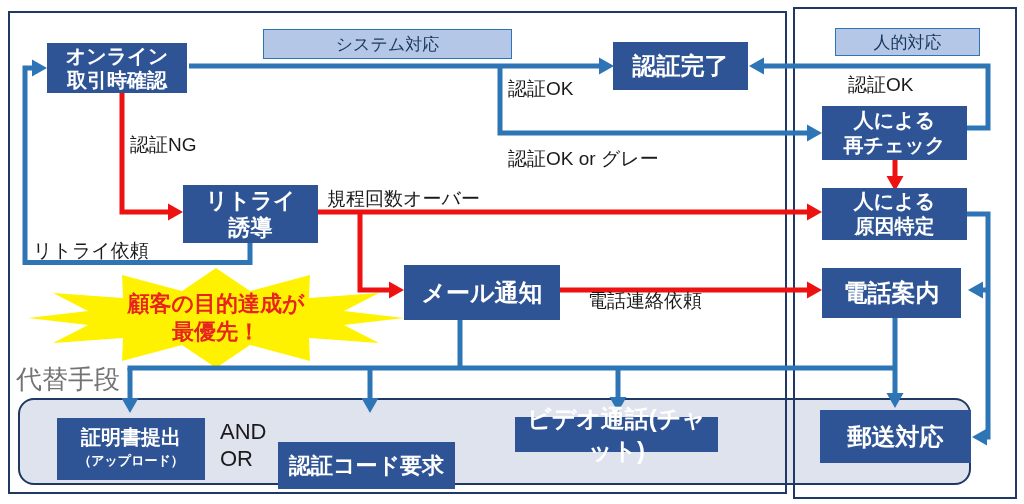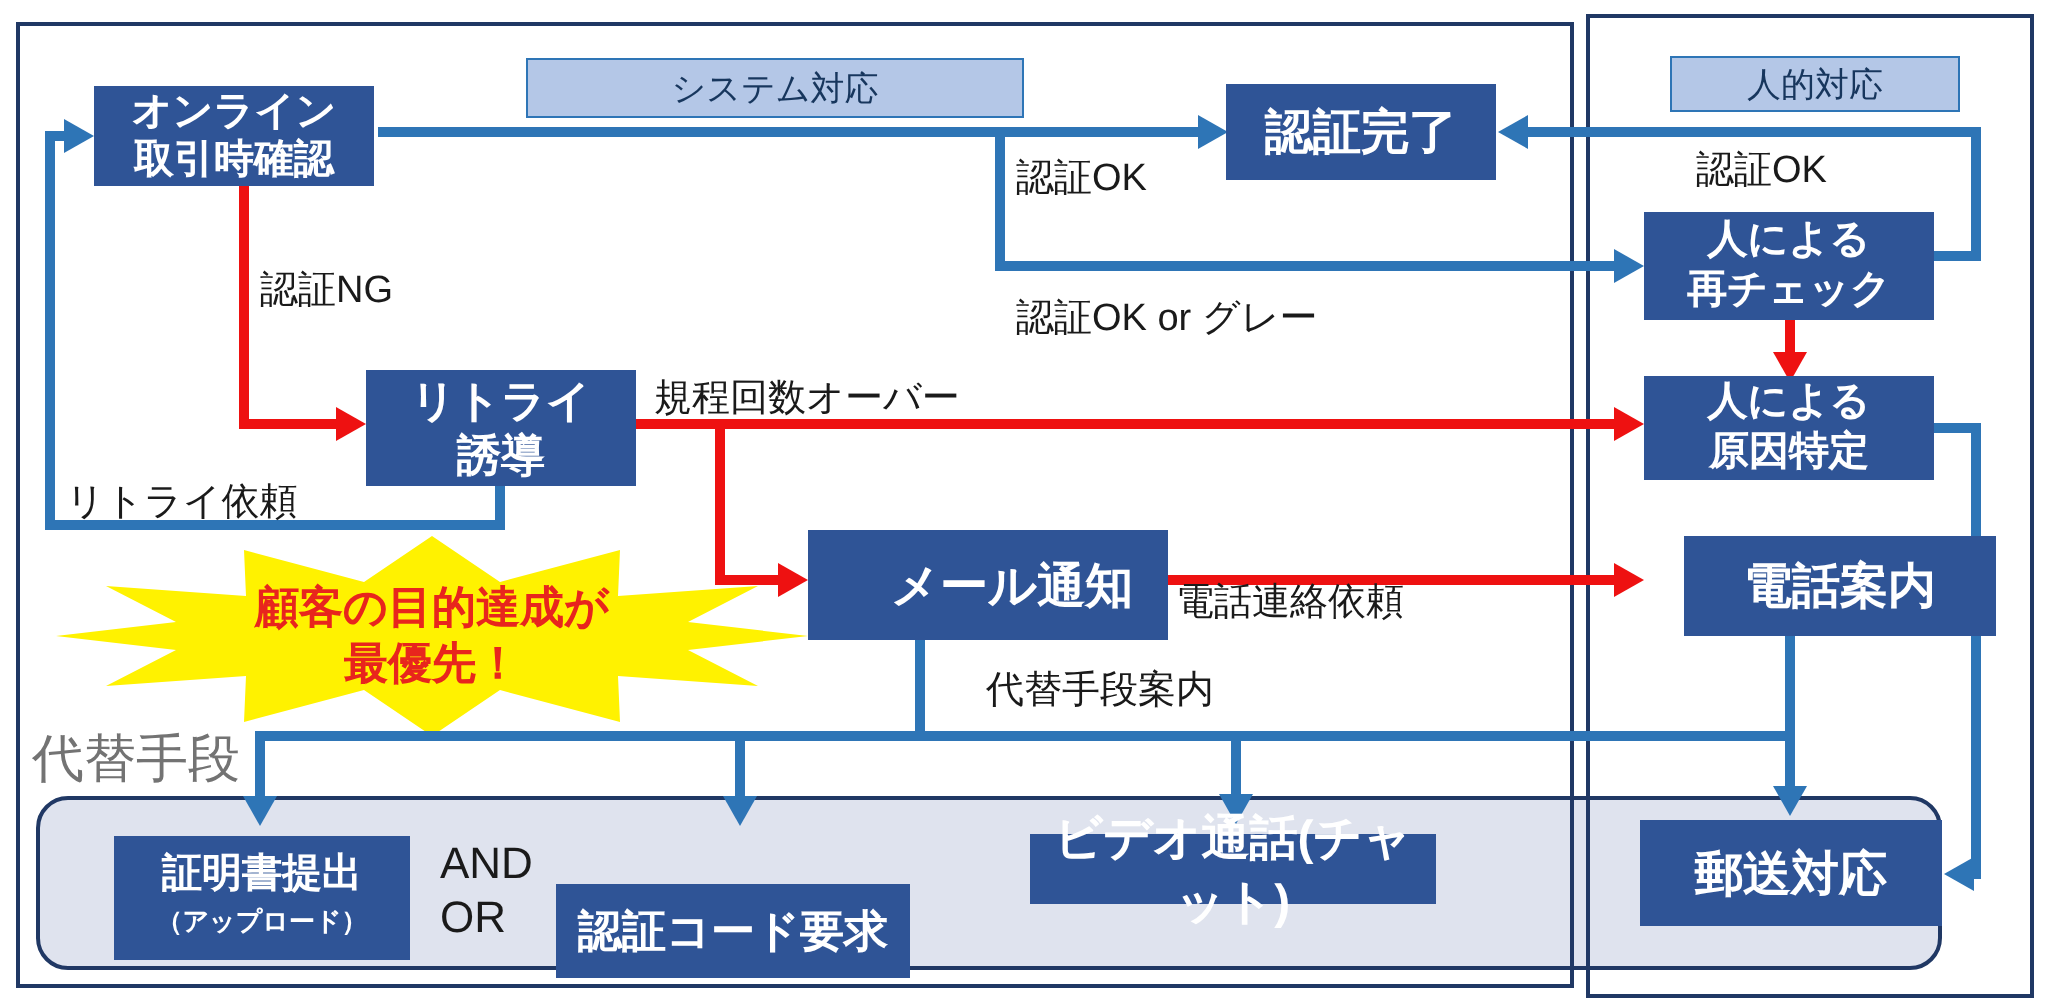--- a/index.html
+++ b/index.html
@@ -95,35 +95,34 @@
 
   <div class="node" style="left:47px;top:43px;width:140px;height:50px;font-size:20px;line-height:24px;">オンライン
 取引時確認</div>
   <div class="node" style="left:613px;top:42px;width:135px;height:48px;font-size:24px;">認証完了</div>
   <div class="node" style="left:822px;top:106px;width:145px;height:54px;font-size:20px;line-height:25px;">人による
 再チェック</div>
   <div class="node" style="left:183px;top:185px;width:135px;height:58px;font-size:22px;line-height:27px;">リトライ
 誘導</div>
   <div class="node" style="left:822px;top:188px;width:145px;height:52px;font-size:20px;line-height:25px;">人による
 原因特定</div>
-  <div class="node" style="left:404px;top:265px;width:156px;height:55px;font-size:24px;padding-left:24px;">メール通知</div>
-  <div class="node" style="left:822px;top:268px;width:156px;height:50px;font-size:24px;margin-left:20px;">電話案内</div>
+  <div class="node" style="left:404px;top:265px;width:156px;height:55px;font-size:24px;">メール通知</div>
+  <div class="node" style="left:822px;top:268px;width:139px;height:50px;font-size:24px;">電話案内</div>
   <div class="node" style="left:57px;top:418px;width:148px;height:62px;font-size:20px;line-height:23px;">
     <span>証明書提出</span>
     <span class="sub">（アップロード）</span>
   </div>
   <div class="node" style="left:278px;top:420px;width:177px;height:47px;font-size:22px;margin-top:22px;">認証コード要求</div>
   <div class="node" style="left:515px;top:417px;width:203px;height:35px;font-size:24px;">ビデオ通話(チャット)</div>
   <div class="node" style="left:820px;top:410px;width:151px;height:53px;font-size:24px;">郵送対応</div>
 
   <div class="elabel" style="left:508px;top:76px;">認証OK</div>
   <div class="elabel" style="left:508px;top:146px;">認証OK or グレー</div>
   <div class="elabel" style="left:130px;top:132px;">認証NG</div>
   <div class="elabel" style="left:327px;top:186px;">規程回数オーバー</div>
   <div class="elabel" style="left:33px;top:238px;">リトライ依頼</div>
   <div class="elabel" style="left:848px;top:72px;">認証OK</div>
   <div class="elabel" style="left:588px;top:260px;margin-top:28px;">電話連絡依頼</div>
-  <div class="elabel" style="left:493px;top:332px;">代替手段案内</div>
   <div class="elabel" style="left:220px;top:418px;font-size:22px;line-height:27px;">AND
 OR</div>
   <div class="elabel" style="left:16px;top:362px;font-size:26px;color:#737373;">代替手段</div>
 
 </div>
 
 </body></html>

